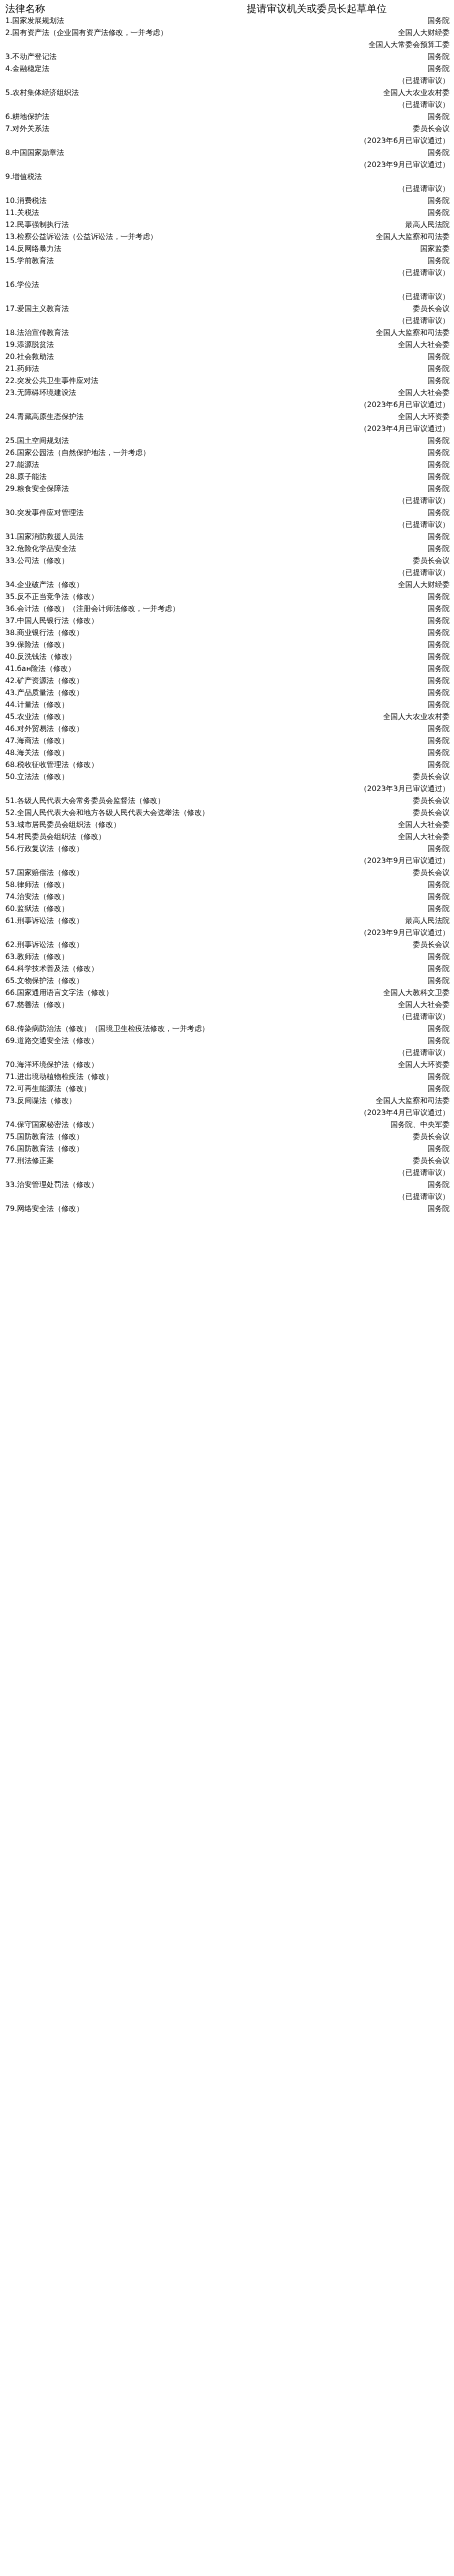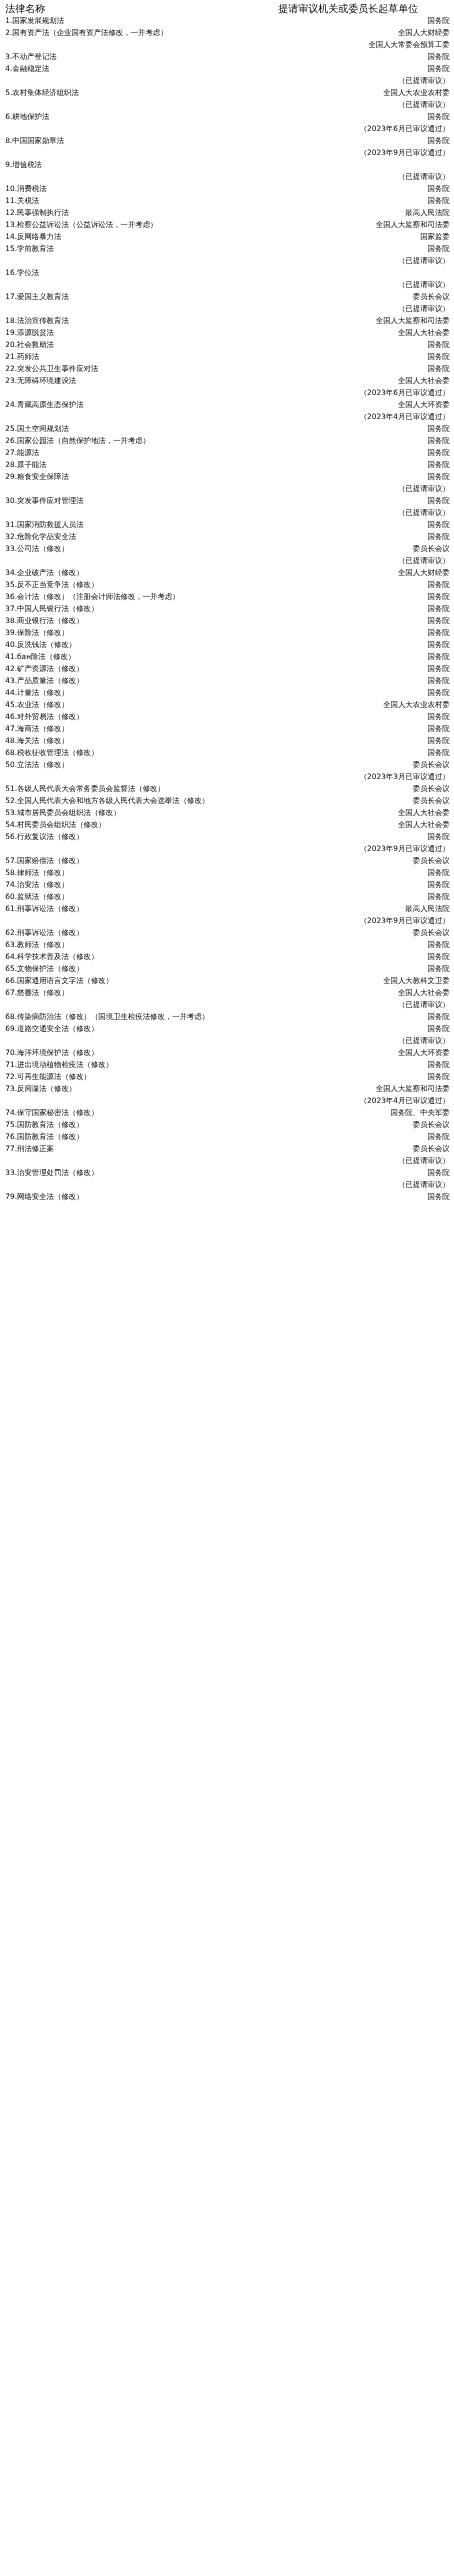--- a/index.html
+++ b/index.html
@@ -15,21 +15,21 @@
   col.c-name{width:54%;}
   col.c-org{width:46%;}
   th,td{
     padding:1.3px 1.3px 1.3px 1.3px;
     vertical-align:top;
     line-height:9.4px;
     font-weight:normal;
   }
   th{font-size:10px;margin-top:40px;}
   th.h-name{text-align:left;}
-  th.h-org{text-align:center;}
+  th.h-org{text-align:left;}
   td.name{text-align:left;white-space:normal;word-break:break-all;}
   td.org{text-align:right;white-space:normal;word-break:break-all;}
   tr.row td{height:9.4px;}
 </style>
 </head>
 <body>
 
 <div class="sheet">
   <table>
     <colgroup>
@@ -73,20 +73,24 @@
         </tr>
         <tr class="row">
           <td class="name"></td>
           <td class="org">（已提请审议）</td>
         </tr>
         <tr class="row">
           <td class="name">6.耕地保护法</td>
           <td class="org">国务院</td>
         </tr>
         <tr class="row">
+          <td class="name">7.对外关系法</td>
+          <td class="org">委员长会议</td>
+        </tr>
+        <tr class="row">
           <td class="name"></td>
           <td class="org">（2023年6月已审议通过）</td>
         </tr>
         <tr class="row">
           <td class="name">8.中国国家勋章法</td>
           <td class="org">国务院</td>
         </tr>
         <tr class="row">
           <td class="name"></td>
           <td class="org">（2023年9月已审议通过）</td>

